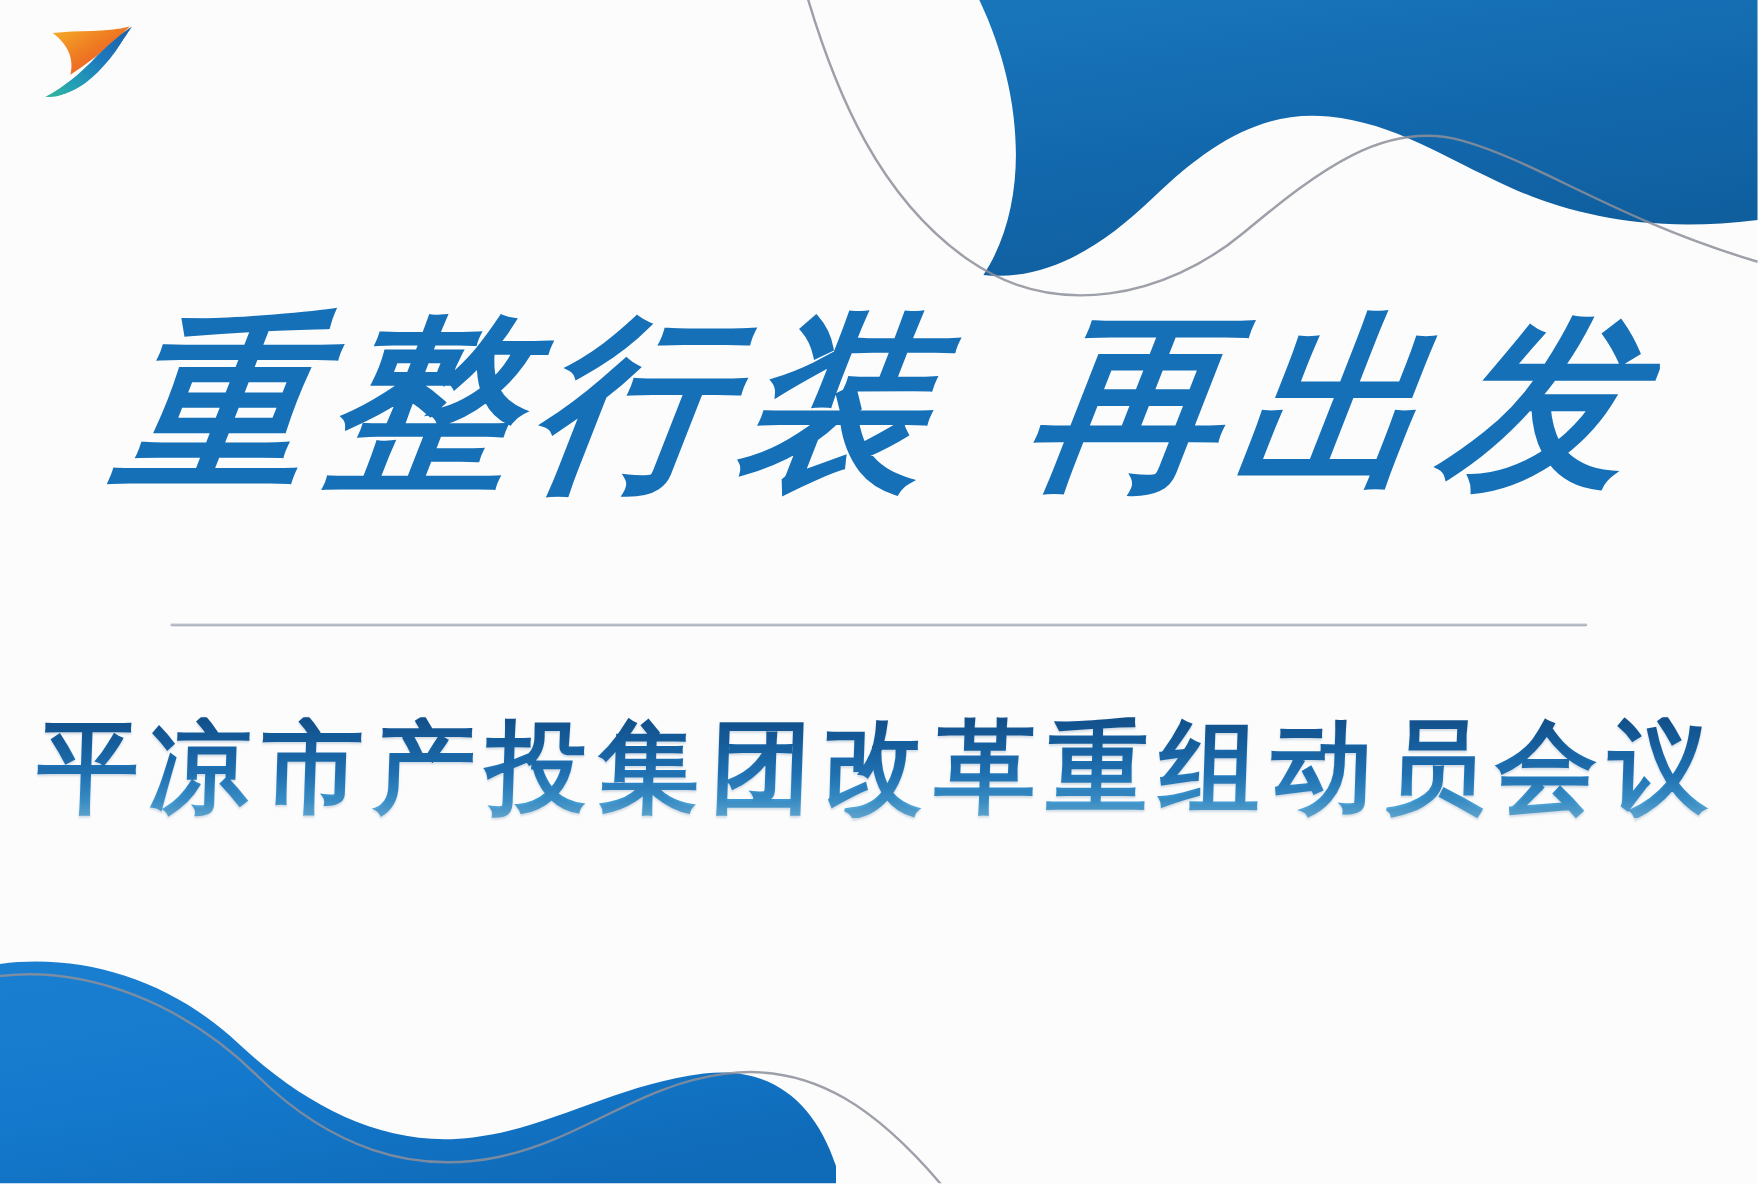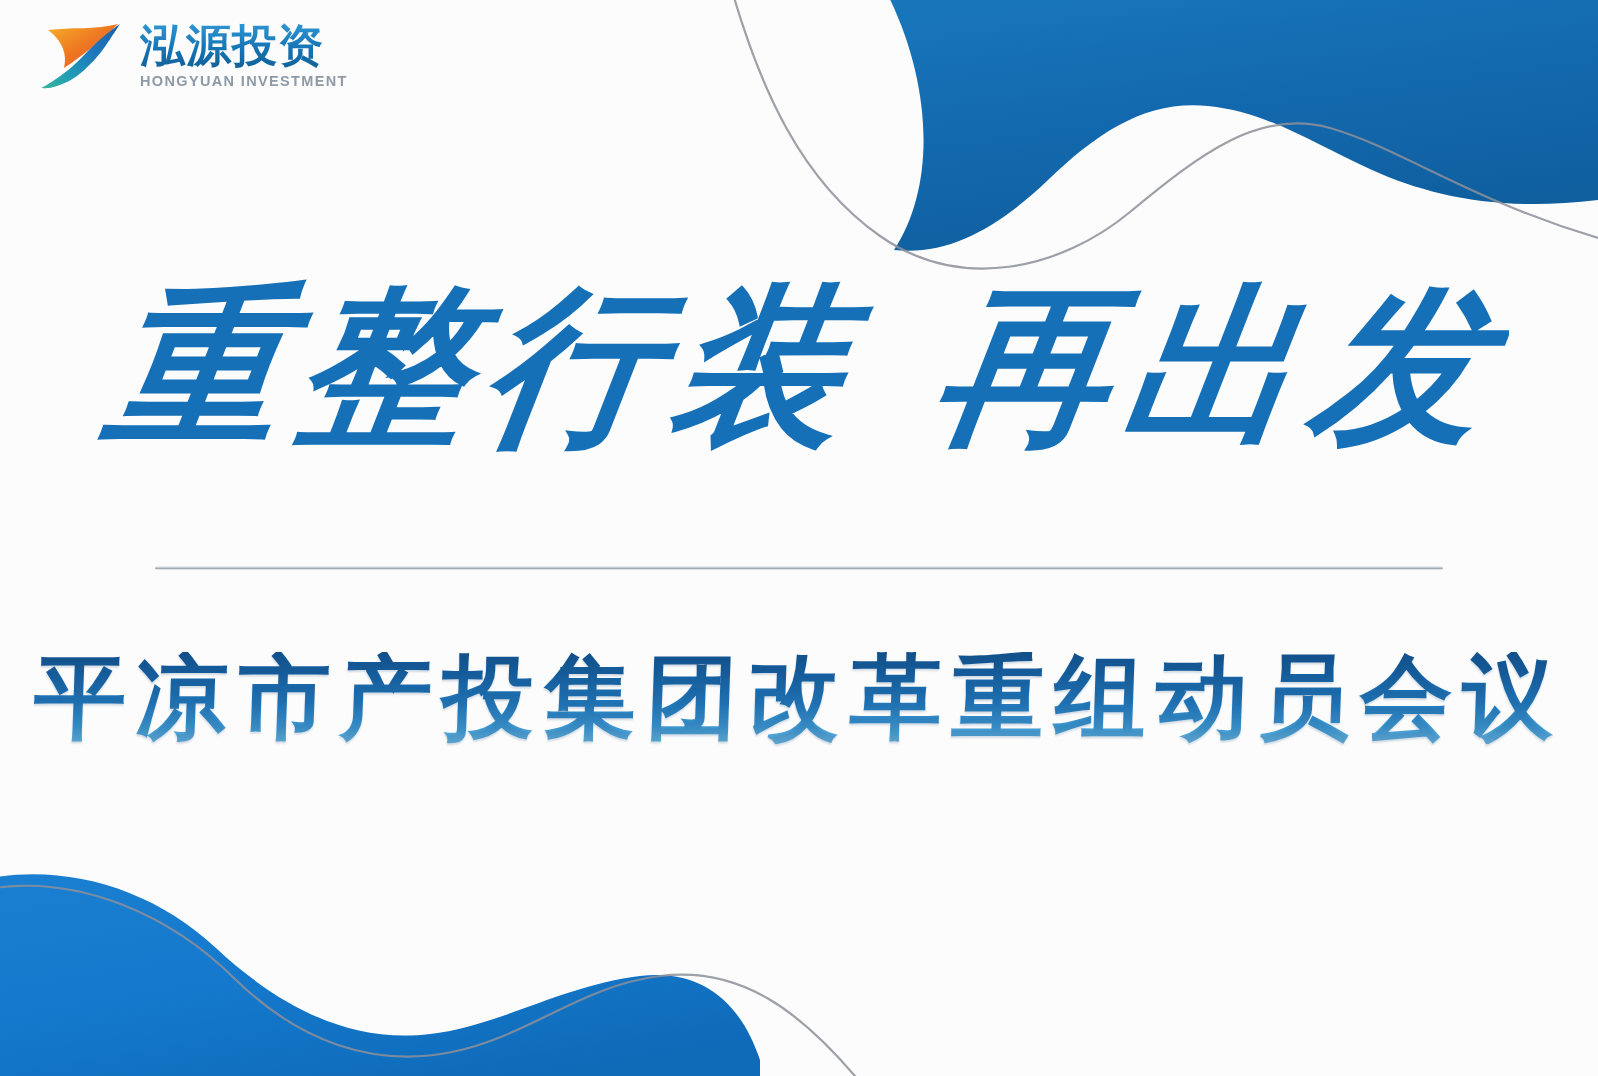--- a/index.html
+++ b/index.html
@@ -214,24 +214,20 @@
                C 72,28 54,48 34,62
                C 25,68 16,71 8,70
                C 24,62 40,48 54,33
                C 66,21 77,12 86,6 Z" fill="url(#gMarkBot)"></path>
       <path d="M 84,7
                C 66,26 48,43 29,56
                C 22,61 14,67 7,70
                C 20,70 32,66 43,58
                C 60,45 74,27 84,7 Z" fill="url(#gMarkBot)"></path>
     </svg>
-    <div class="logo-text">
-      <div class="logo-cn">泓源投资</div>
-      <div class="logo-en">HONGYUAN INVESTMENT</div>
-    </div>
   </div>
 
   <div class="headline">
     <svg class="headline-svg" viewBox="0 0 1420 260" xmlns="http://www.w3.org/2000/svg">
       <text x="710" y="176" text-anchor="middle" font-family="DejaVu Sans, Liberation Sans, sans-serif" font-size="172" font-weight="700" font-style="italic" letter-spacing="16" fill="#1570b8" transform="skewX(-8) translate(24,0)" style="paint-order:stroke;">重整行装 再出发</text>
     </svg>
   </div>
 
   <div class="divider"></div>
 

